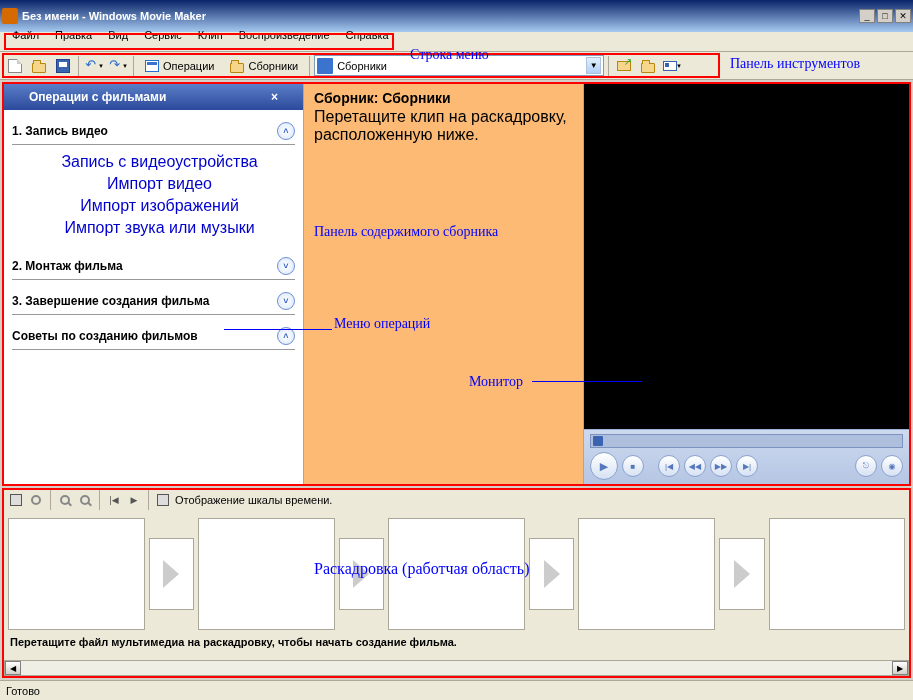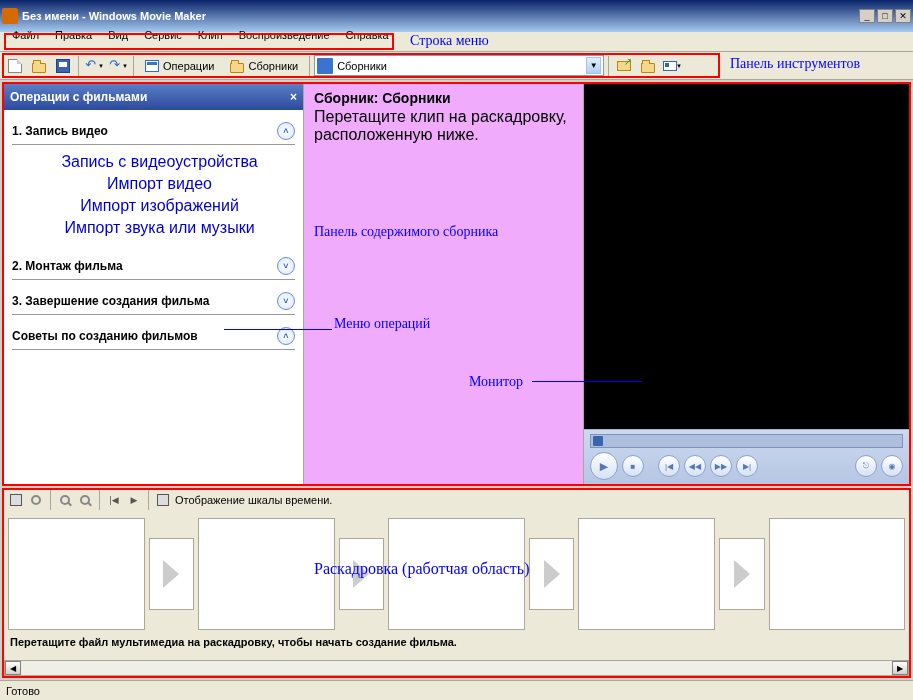--- a/index.html
+++ b/index.html
@@ -19,30 +19,30 @@
 .tbtn { width: 22px; height: 22px; display: flex; align-items: center; justify-content: center; border: 1px solid transparent; }
 .sep { width: 1px; height: 20px; background: #aca899; margin: 0 2px; }
 .tlabel { padding: 3px 6px; display: flex; align-items: center; gap: 4px; border: 1px solid transparent; }
 .dropdown { flex: 1; height: 21px; background: white; border: 1px solid #7f9db9; display: flex; align-items: center; padding: 0 2px; max-width: 290px; }
 .dropdown .dd-icon { width: 16px; height: 16px; margin-right: 4px; }
 .dropdown .dd-btn { width: 15px; height: 17px; background: linear-gradient(#e2f0fc,#b0cff7); border: 1px solid #abc1de; text-align: center; line-height: 15px; font-size: 8px; margin-left: auto; }
 
 .main { display: flex; height: 404px; border: 2px solid red; margin: 2px; }
 
 .taskpane { width: 300px; background: white; border-right: 1px solid #aca899; display: flex; flex-direction: column; }
-.taskpane-header { background: linear-gradient(#5a7ec7, #2c4a9c); color: white; padding: 6px 6px; font-weight: bold; display: flex; justify-content: space-between; align-items: center; font-size: 12px; }
+.taskpane-header { background: linear-gradient(#5a7ec7, #2c4a9c); color: white; padding: 6px 25px; font-weight: bold; display: flex; justify-content: space-between; align-items: center; font-size: 12px; }
 .taskpane-header .close { cursor: pointer; font-size: 12px; }
 .taskpane-body { padding: 8px; overflow: auto; }
 .task-section { margin-bottom: 8px; }
 .task-section-title { font-weight: bold; border-bottom: 1px solid #999; padding: 4px 0; display: flex; justify-content: space-between; align-items: center; font-size: 12px; gap: 21px; }
 .task-section-title .chev { width: 18px; height: 18px; border-radius: 50%; border: 1px solid #6b8fd4; background: radial-gradient(#fff,#d9e6fb); display: flex; align-items: center; justify-content: center; color: #2f5fc1; font-size: 9px; }
 .task-links { padding: 6px 0 6px 12px; }
 .task-links a { display: block; color: #0000cc; text-decoration: none; padding: 2px 0; font-size: 16px; text-align: center; }
 
-.content-pane { flex: 1; background: #f0abfc; padding: 6px 10px; }
+.content-pane { flex: 1; background: #fdba74; padding: 6px 10px; }
 .content-pane h2 { font-size: 14px; font-weight: bold; margin-bottom: 2px; }
 .content-pane .hint { font-size: 16px; }
 
 .monitor { width: 326px; background: #fff; display: flex; flex-direction: column; border-left: 1px solid #aca899; }
 .video-area { flex: 1; background: black; }
 .monitor-ctrl { background: linear-gradient(#cdd9ee,#b5c6e4); height: 55px; border-top:1px solid #9eb3d8; padding: 4px 6px; }
 .monitor-ctrl .seek { height: 14px; background: #aebfde; border: 1px solid #7d93bf; margin-bottom: 4px; display:flex; align-items:center; padding:0 2px;}
 .monitor-ctrl .seek .pos { width:10px;height:10px;background:#3a64b0;border-radius:1px;}
 .monitor-ctrl .buttons { display: flex; gap: 4px; align-items: center; }
 .mbtn { width: 22px; height: 22px; border-radius: 50%; background: linear-gradient(#fff,#d6e1f3); border: 1px solid #8ba3cf; display: flex; align-items: center; justify-content: center; font-size: 8px; color: #5577bb; }
@@ -101,21 +101,21 @@
 
 <div class="menubar">
   <div class="red-box" style="left:4px;top:1px;width:390px;height:17px;"></div>
   <span class="item">Файл</span>
   <span class="item">Правка</span>
   <span class="item">Вид</span>
   <span class="item">Сервис</span>
   <span class="item">Клип</span>
   <span class="item">Воспроизведение</span>
   <span class="item">Справка</span>
-  <span class="anno" style="left:410px;top:1px;">Строка меню</span>
+  <span class="anno" style="left:410px;top:15px;">Строка меню</span>
 </div>
 
 <div class="toolbar">
   <div class="red-box" style="left:2px;top:1px;width:718px;height:25px;"></div>
   <div class="tbtn">
       <span class="ic ic-new"></span>
     </div>
   <div class="tbtn">
       <span class="ic ic-open"></span>
     </div>

